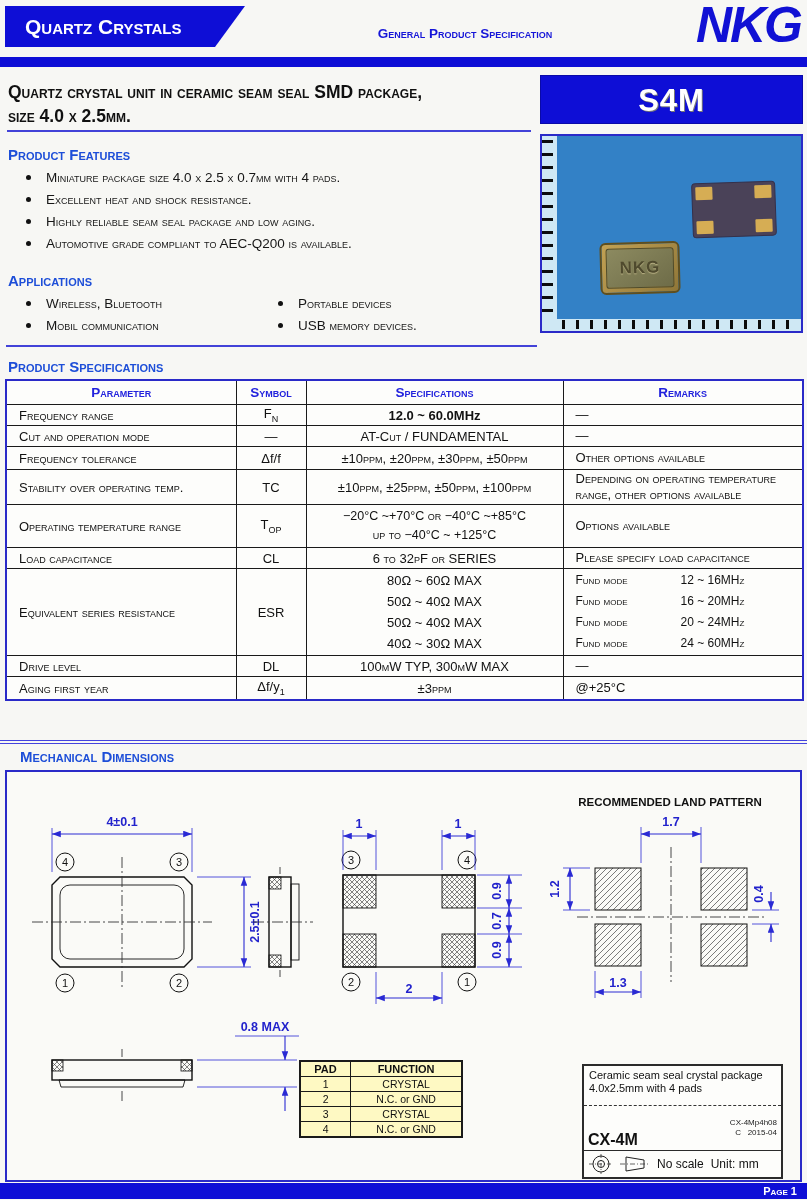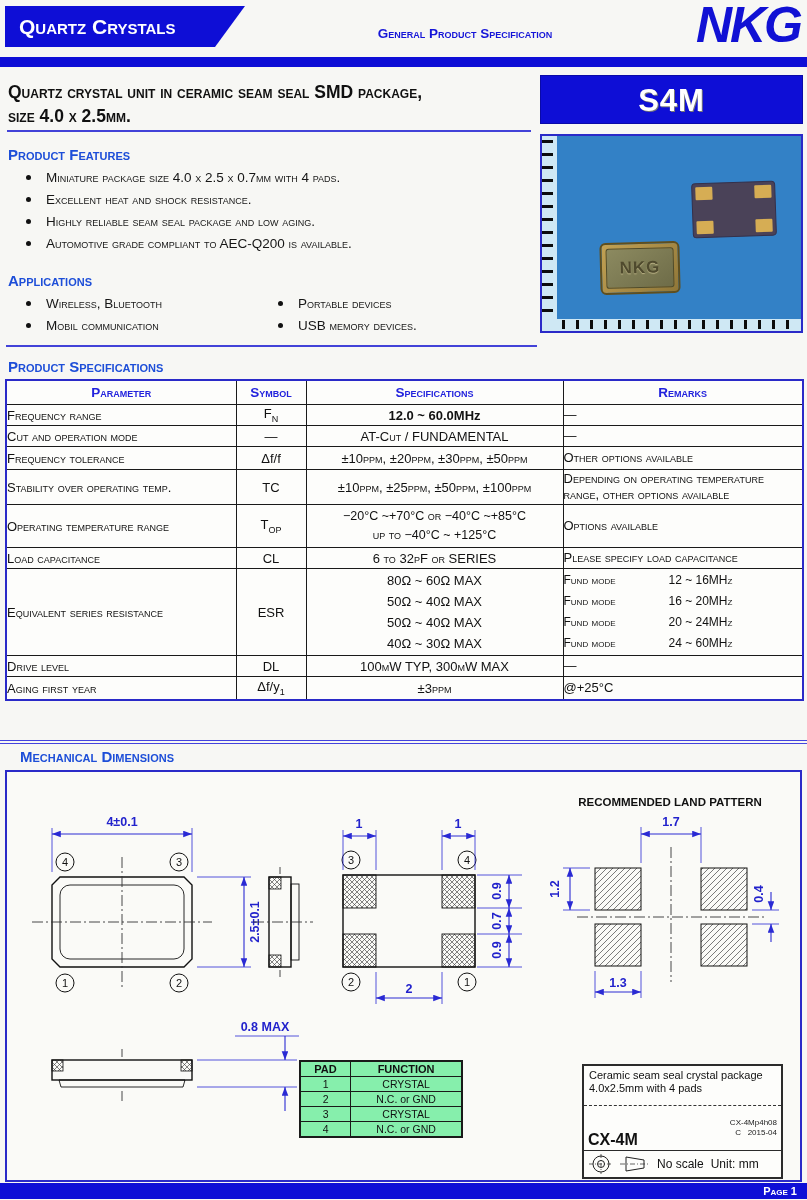--- a/index.html
+++ b/index.html
@@ -4,21 +4,21 @@
 <style>
   html,body{margin:0;padding:0;}
   body{width:807px;height:1200px;position:relative;background:#f7f7f4;
        font-family:"Liberation Sans",sans-serif;color:#111;overflow:hidden;}
   .abs{position:absolute;}
   .sc{font-variant:small-caps;}
 
   
   .hdr-banner{left:5px;top:6px;width:240px;height:41px;background:#0e0ed6;
     clip-path:polygon(0 0,100% 0,calc(100% - 30px) 100%,0 100%);
-    color:#fff;font-weight:bold;font-size:21px;line-height:41px;padding-left:14px;box-sizing:border-box;}
+    color:#fff;font-weight:bold;font-size:21px;line-height:41px;padding-left:20px;box-sizing:border-box;}
   .hdr-doc{left:330px;top:26px;width:270px;text-align:center;color:#1515d8;
     font-weight:bold;font-size:13.5px;}
   .hdr-logo{right:6px;top:-4px;font-style:italic;font-weight:900;font-size:50px;
     color:#1111d4;letter-spacing:-2px;}
   .top-bar{left:0;top:57px;width:807px;height:10px;background:#0e0ed6;}
 
   
   .page-title{left:8px;top:80px;width:528px;font-weight:bold;font-size:17.5px;line-height:24px;color:#101010;}
   .title-rule{left:7px;top:130px;width:524px;height:2px;background:#4343d8;}
   .model-box{left:540px;top:75px;width:263px;height:49px;background:#0e0ed6;border:1px solid #0a0aa8;
@@ -46,37 +46,37 @@
   
   .sec-h{color:#1d4ed8;font-weight:bold;font-size:15px;}
   .blist .b-row{height:22px;display:flex;align-items:center;}
   .dot{width:5px;height:5px;border-radius:50%;background:#111;margin:0 15px 0 16px;flex:none;}
   .b-txt{font-size:13.5px;color:#161616;}
   .apps-rule{left:6px;top:345px;width:531px;height:2px;background:#4343d8;}
 
   
   table.spec{left:5px;top:379px;width:797px;border-collapse:collapse;table-layout:fixed;
     border:2px solid #2a2ac8;background:#fdfdfb;}
-  table.spec td{border:1px solid #1a1a1a;padding:0 0;font-size:13px;overflow:hidden;}
+  table.spec td{border:1px solid #1a1a1a;padding:0 12px;font-size:13px;overflow:hidden;}
   td.c{text-align:center;}
   td.param{padding-left:5px;}
   td.remark{font-size:11px;line-height:1.25;padding-left:4px;}
   tr.head td{color:#2222dd;font-weight:bold;text-align:center;font-size:13.5px;height:23px;}
   tr.r20 td{height:20px;} tr.r22 td{height:22px;} tr.r34 td{height:34px;} tr.r42 td{height:42px;} tr.r86 td{height:86px;}
   .esr-line{display:flex;height:21px;align-items:center;}
   .esr-line .fl{width:105px;flex:none;}
   .specline{line-height:19px;text-align:center;font-size:12.5px;}
   .esr-spec{line-height:21px;text-align:center;}
   sub{font-size:9px;}
 
   
   .mech-rule{left:0;top:740px;width:807px;height:4px;border-top:1px solid #4444dd;border-bottom:1px solid #4444dd;box-sizing:border-box;}
   .mech-box{left:5px;top:770px;width:797px;height:412px;border:2px solid #2a2ac8;box-sizing:border-box;background:#fafaf7;}
 
-  .pad-fn{left:292px;top:288px;width:164px;border-collapse:collapse;position:absolute;background:#86efac;}
+  .pad-fn{left:292px;top:288px;width:164px;border-collapse:collapse;position:absolute;background:#fef9c3;}
   .pad-fn td{border:1px solid #1a1a1a;text-align:center;font-size:10.5px;height:14px;padding:0 2px;}
   .pad-fn tr.h td{font-weight:bold;font-size:11px;}
   .pad-fn{border:2px solid #1a1a1a;}
 
   .tb{left:575px;top:292px;width:201px;border:2px solid #2b2b2b;box-sizing:border-box;background:#fdfdfb;font-size:11px;}
   .tb-desc{padding:3px 5px 10px 5px;line-height:13px;border-bottom:1px dashed #333;}
   .tb-mid{display:flex;justify-content:space-between;align-items:center;border-bottom:1px solid #2b2b2b;padding:1px 4px;}
   .tb-part{font-weight:bold;font-size:16px;margin-top:24px;}
   .tb-docs{text-align:right;font-size:8px;line-height:10px;color:#222;}
   .tb-bot{display:flex;align-items:center;gap:7px;padding:3px 5px;font-size:12px;}

